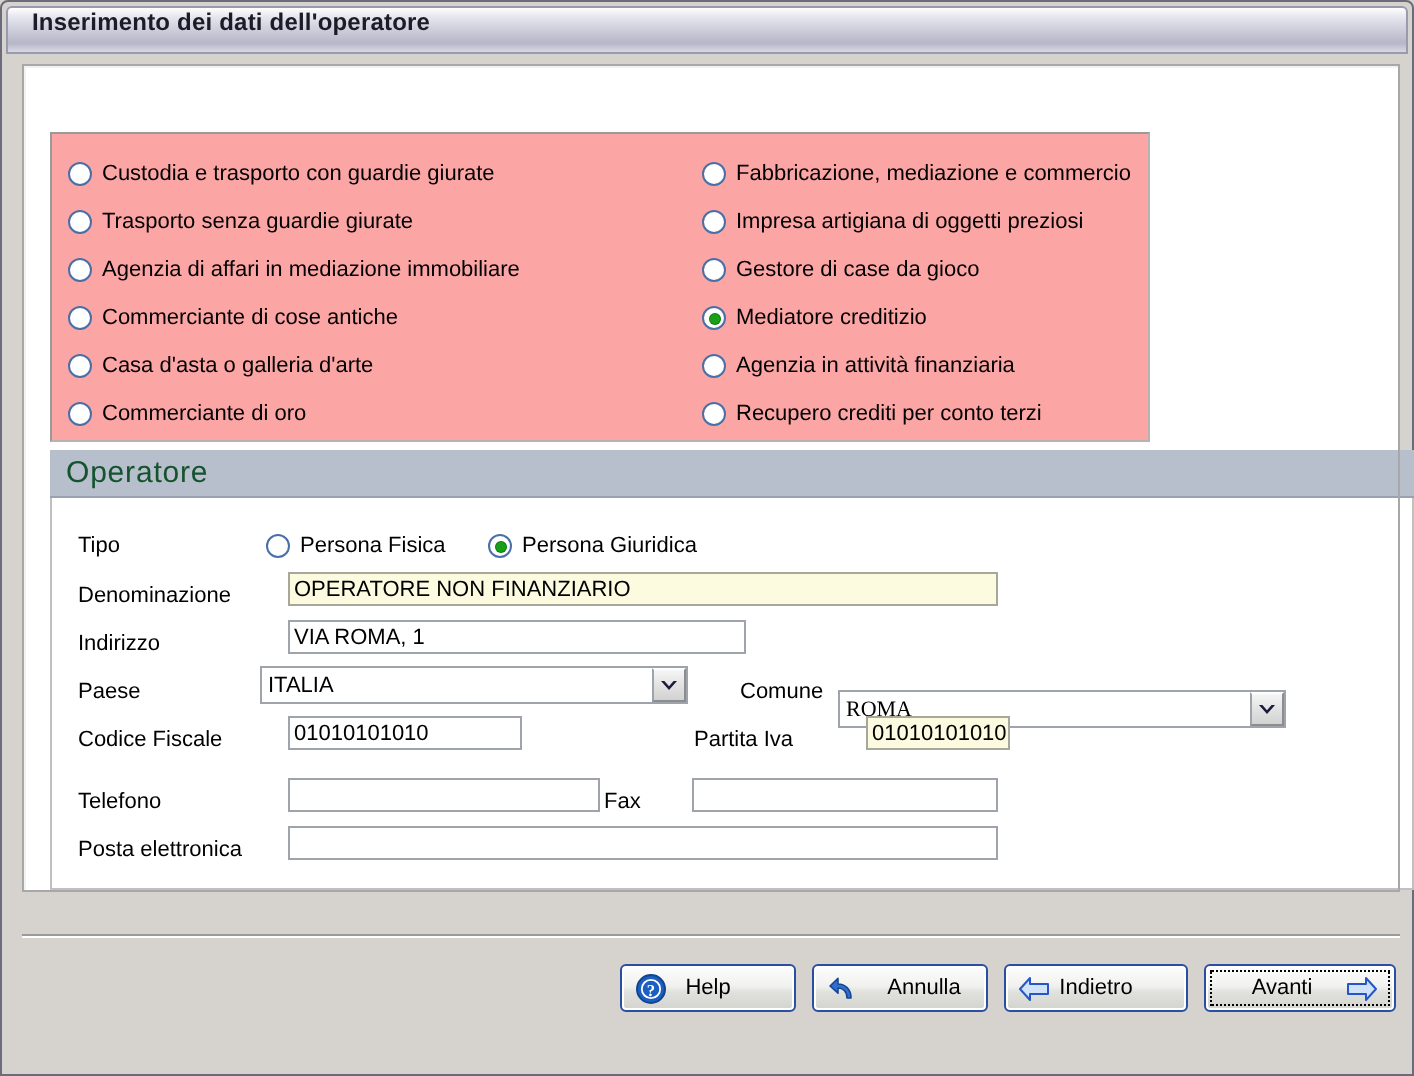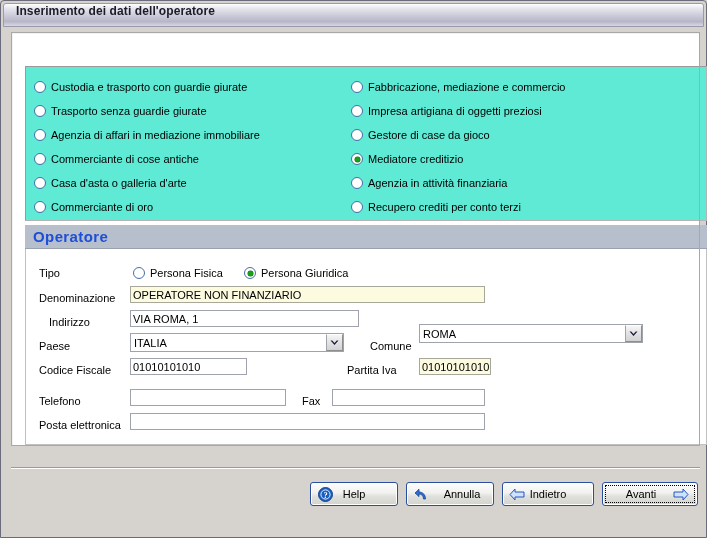--- a/index.html
+++ b/index.html
@@ -81,24 +81,24 @@
     box-sizing: border-box;
     border: 1px solid #a8a8a8;
     pointer-events: none;
   }
 
   
   #activity-group {
     position: absolute;
     left: 13px;
     top: 33px;
-    width: 682px;
+    width: 550px;
     height: 155px;
     box-sizing: border-box;
-    background: #5eead4;
+    background: #fca5a5;
     border: 1px solid #b4b4b4;
     border-top-color: #9a9a9a;
     border-left-color: #9a9a9a;
   }
   .radio-col {
     position: absolute;
     top: 8px;
   }
   #activity-col-left { left: 8px; width: 320px; }
   #activity-col-right { left: 325px; width: 340px; }
@@ -145,22 +145,22 @@
     height: 24px;
     box-sizing: border-box;
     background: #b8bfcc;
     border-bottom: 1px solid #9aa2b2;
     display: flex;
     align-items: center;
   }
   #operatore-header .sect-title {
     margin-left: 8px;
     font-size: 15px;
-    font-weight: bold;
-    color: #1d4ed8;
+    font-weight: normal;
+    color: #14532d;
     letter-spacing: 0.4px;
   }
 
   #operatore-body {
     position: absolute;
     left: 13px;
     top: 216px;
     width: 682px;
     height: 196px;
     background: #ffffff;
@@ -183,20 +183,21 @@
     border: 1px solid #9fa3ab;
     background: #ffffff;
     font-family: "Liberation Sans", sans-serif;
     font-size: 11px;
     color: #000000;
     padding: 0 2px;
     display: flex;
     align-items: center;
     overflow: hidden;
     white-space: nowrap;
+    margin-left: 14px;
   }
   .textbox.yellow { background: #fcfbe0; border-color: #a8a89a; }
 
   .combobox {
     position: absolute;
     box-sizing: border-box;
     border: 1px solid #9fa3ab;
     background: #ffffff;
     font-size: 11px;
     color: #000000;
@@ -378,35 +379,35 @@
           <span class="radio-label">Persona Fisica</span>
         </div>
         <div class="radio-row" style="position:absolute; left:218px; top:12px;">
           <span class="radio checked"></span>
           <span class="radio-label">Persona Giuridica</span>
         </div>
 
         <span class="field-label" style="left:13px; top:43px;">Denominazione</span>
         <div class="textbox yellow" style="left:104px; top:37px; width:355px; height:17px;" placeholder="">OPERATORE NON FINANZIARIO</div>
 
-        <span class="field-label" style="left:13px; top:67px;margin-left:10px;">Indirizzo</span>
+        <span class="field-label" style="left:13px; top:67px;">Indirizzo</span>
         <div class="textbox" style="left:104px; top:61px; width:229px; height:17px;" placeholder="">VIA ROMA, 1</div>
 
         <span class="field-label" style="left:13px; top:91px;">Paese</span>
         <div class="combobox" style="left:104px; top:84px; width:214px; height:19px;">
           <span class="cb-text">ITALIA</span>
           <span class="cb-btn">
             <svg width="9" height="6" viewBox="0 0 9 6">
                 <path d="M0.5 0.5 L4.5 5 L8.5 0.5 L6.8 0.5 L4.5 3.1 L2.2 0.5 Z" fill="#1a1a3c"></path>
               </svg>
           </span>
         </div>
 
         <span class="field-label" style="left:344px; top:91px;">Comune</span>
-        <div class="combobox" style="left:393px; top:75px; width:224px; height:19px;">
+        <div class="combobox" style="left:393px; top:96px; width:224px; height:19px;font-family:Liberation Serif, serif;">
           <span class="cb-text">ROMA</span>
           <span class="cb-btn">
             <svg width="9" height="6" viewBox="0 0 9 6">
                 <path d="M0.5 0.5 L4.5 5 L8.5 0.5 L6.8 0.5 L4.5 3.1 L2.2 0.5 Z" fill="#1a1a3c"></path>
               </svg>
           </span>
         </div>
 
         <span class="field-label" style="left:13px; top:115px;">Codice Fiscale</span>
         <div class="textbox" style="left:104px; top:109px; width:117px; height:17px;" placeholder="">01010101010</div>

